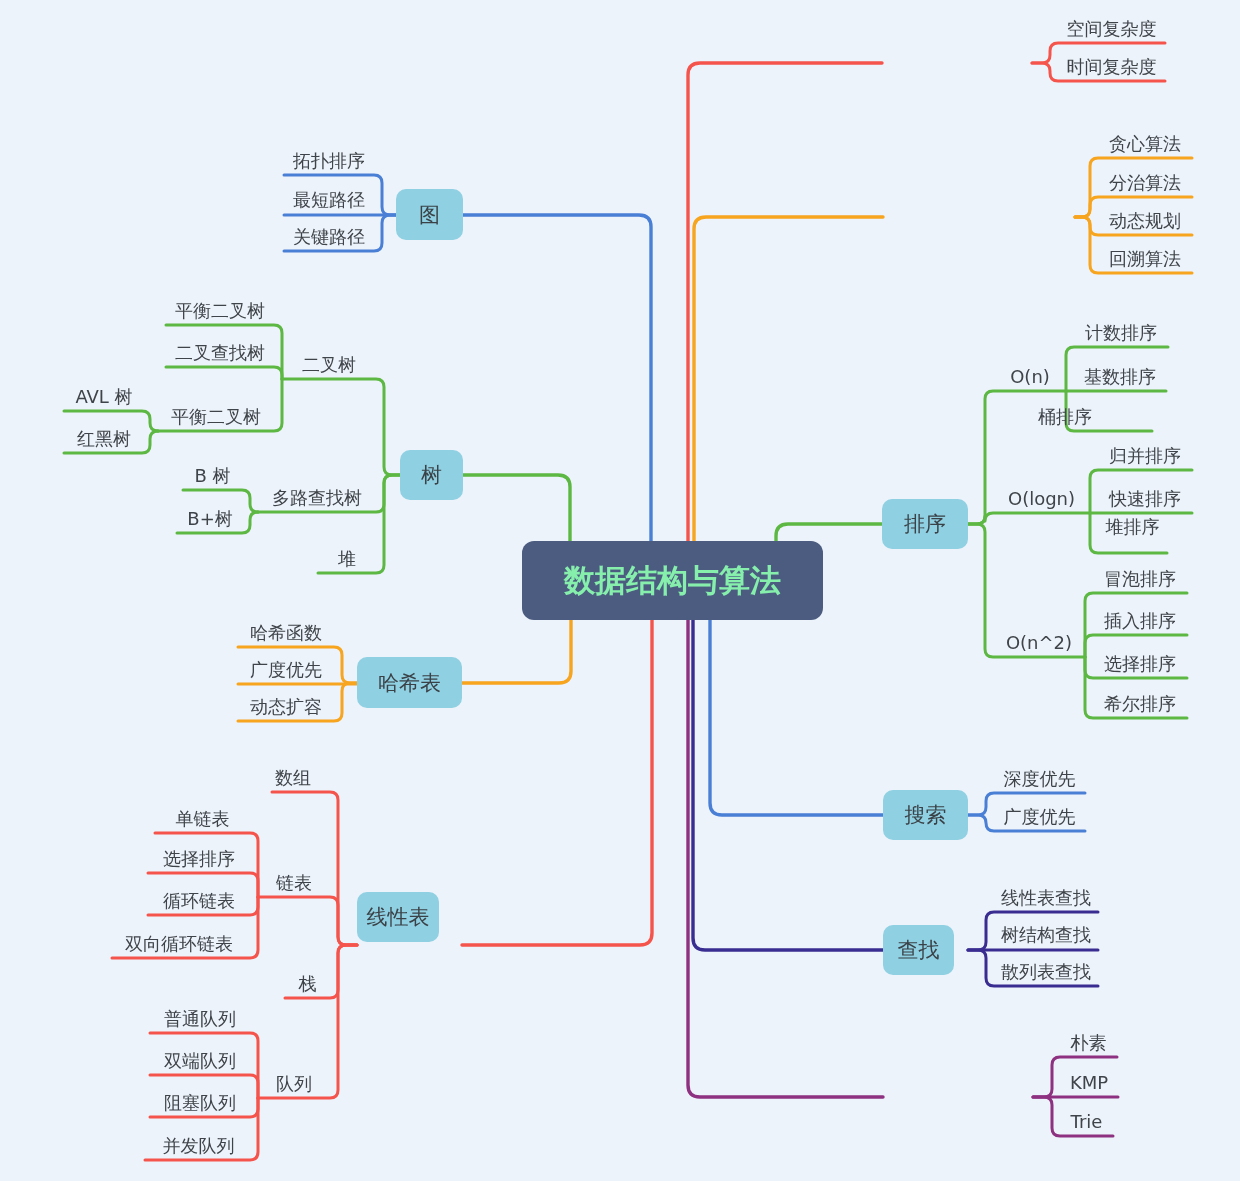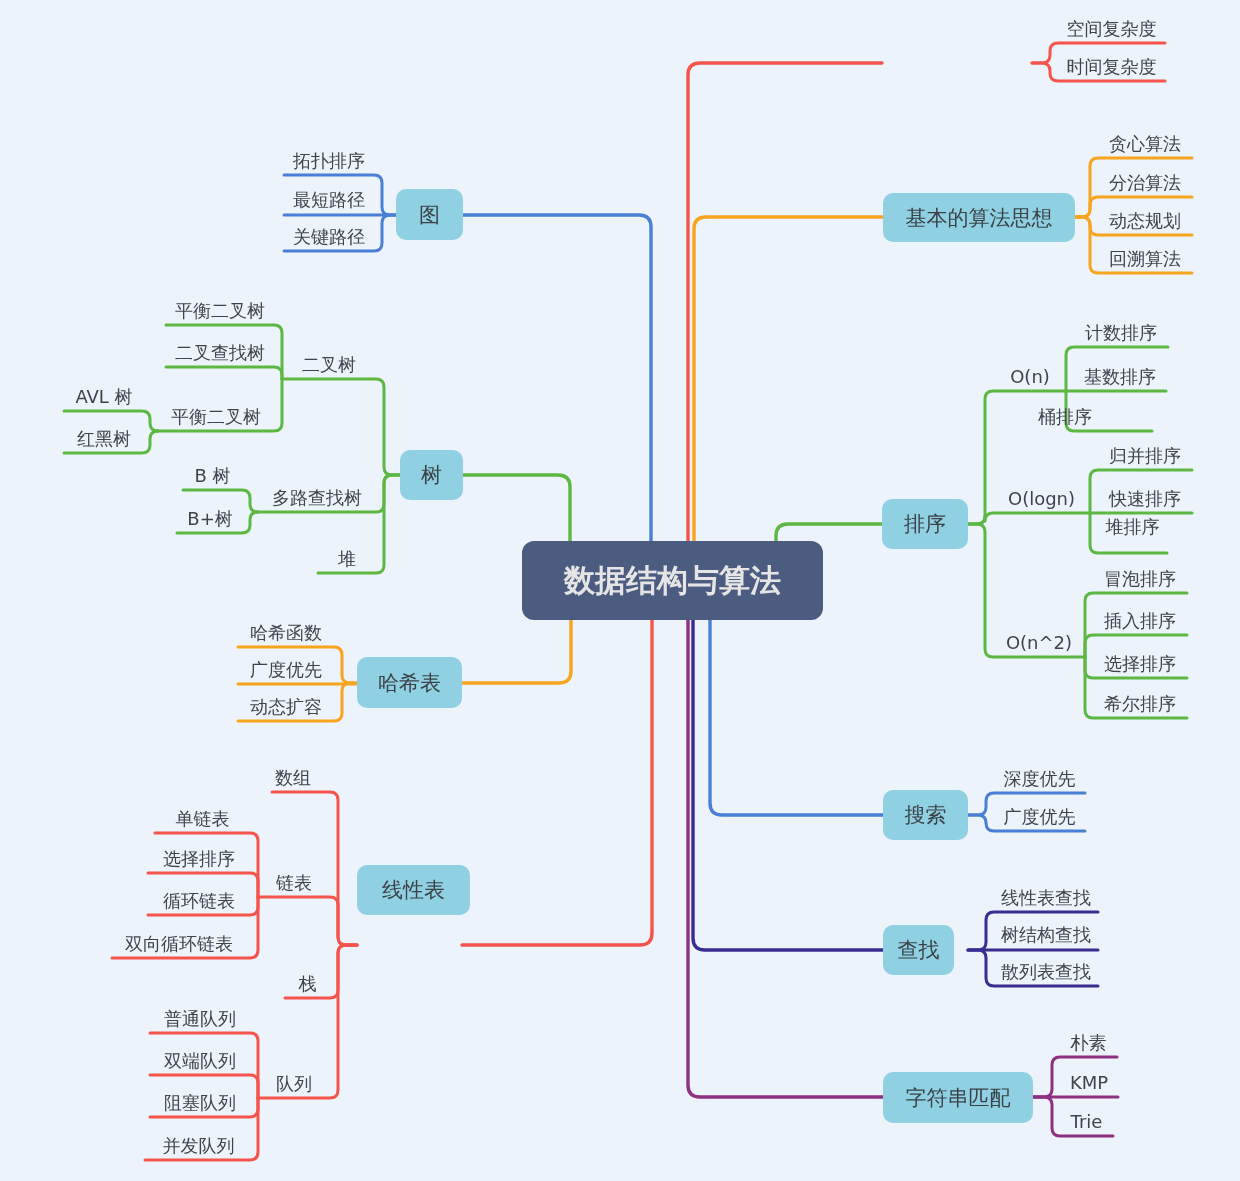--- a/index.html
+++ b/index.html
@@ -19,21 +19,21 @@
     background:#8fd0e3;
     border-radius:10px;
     display:flex; align-items:center; justify-content:center;
     color:#3b4247;
     font-size:21px;
     white-space:nowrap;
     box-sizing:border-box;
   }
   .root {
     background:#4b5c80;
-    color:#e5e5e5;
+    color:#86efac;
     font-weight:bold;
     font-size:31px;
     border-radius:12px;
   }
   .leaf {
     position:absolute;
     height:26px; line-height:26px;
     text-align:center;
     color:#3f444a;
     font-size:18px;
@@ -138,30 +138,28 @@
       <path d="M258 897 V950 Q258 958 250 958 H112"></path>
       <path d="M258 1098 V1041 Q258 1033 250 1033 H150"></path>
       <path d="M258 1098 V1083 Q258 1075 250 1075 H150"></path>
       <path d="M258 1098 V1109 Q258 1117 250 1117 H150"></path>
       <path d="M258 1098 V1152 Q258 1160 250 1160 H145"></path>
     </g>
   </svg>
 
   <div class="node root" style="left:522px;top:541px;width:301px;height:79px">数据结构与算法</div>
 
-  <div class="node" style="left:883px;top:193px;width:192px;height:49px">基本的算法思想</div>
   <div class="node" style="left:882px;top:499px;width:86px;height:50px">排序</div>
   <div class="node" style="left:883px;top:790px;width:85px;height:50px">搜索</div>
   <div class="node" style="left:883px;top:925px;width:71px;height:50px">查找</div>
-  <div class="node" style="left:883px;top:1072px;width:150px;height:51px">字符串匹配</div>
 
   <div class="node" style="left:396px;top:189px;width:67px;height:51px">图</div>
   <div class="node" style="left:400px;top:450px;width:63px;height:50px">树</div>
   <div class="node" style="left:357px;top:657px;width:105px;height:51px">哈希表</div>
-  <div class="node" style="left:357px;top:865px;width:113px;height:50px">线性表</div>
+  <div class="node" style="left:357px;top:892px;width:82px;height:50px">线性表</div>
 
   <div class="leaf" style="left:1058px;top:16px;width:107px">空间复杂度</div>
   <div class="leaf" style="left:1058px;top:54px;width:107px">时间复杂度</div>
   <div class="leaf" style="left:1098px;top:131px;width:94px">贪心算法</div>
   <div class="leaf" style="left:1098px;top:170px;width:94px">分治算法</div>
   <div class="leaf" style="left:1098px;top:208px;width:94px">动态规划</div>
   <div class="leaf" style="left:1098px;top:246px;width:94px">回溯算法</div>
   <div class="leaf" style="left:985px;top:364px;width:90px">O(n)</div>
   <div class="leaf" style="left:1074px;top:320px;width:94px">计数排序</div>
   <div class="leaf" style="left:1074px;top:364px;width:92px">基数排序</div>

